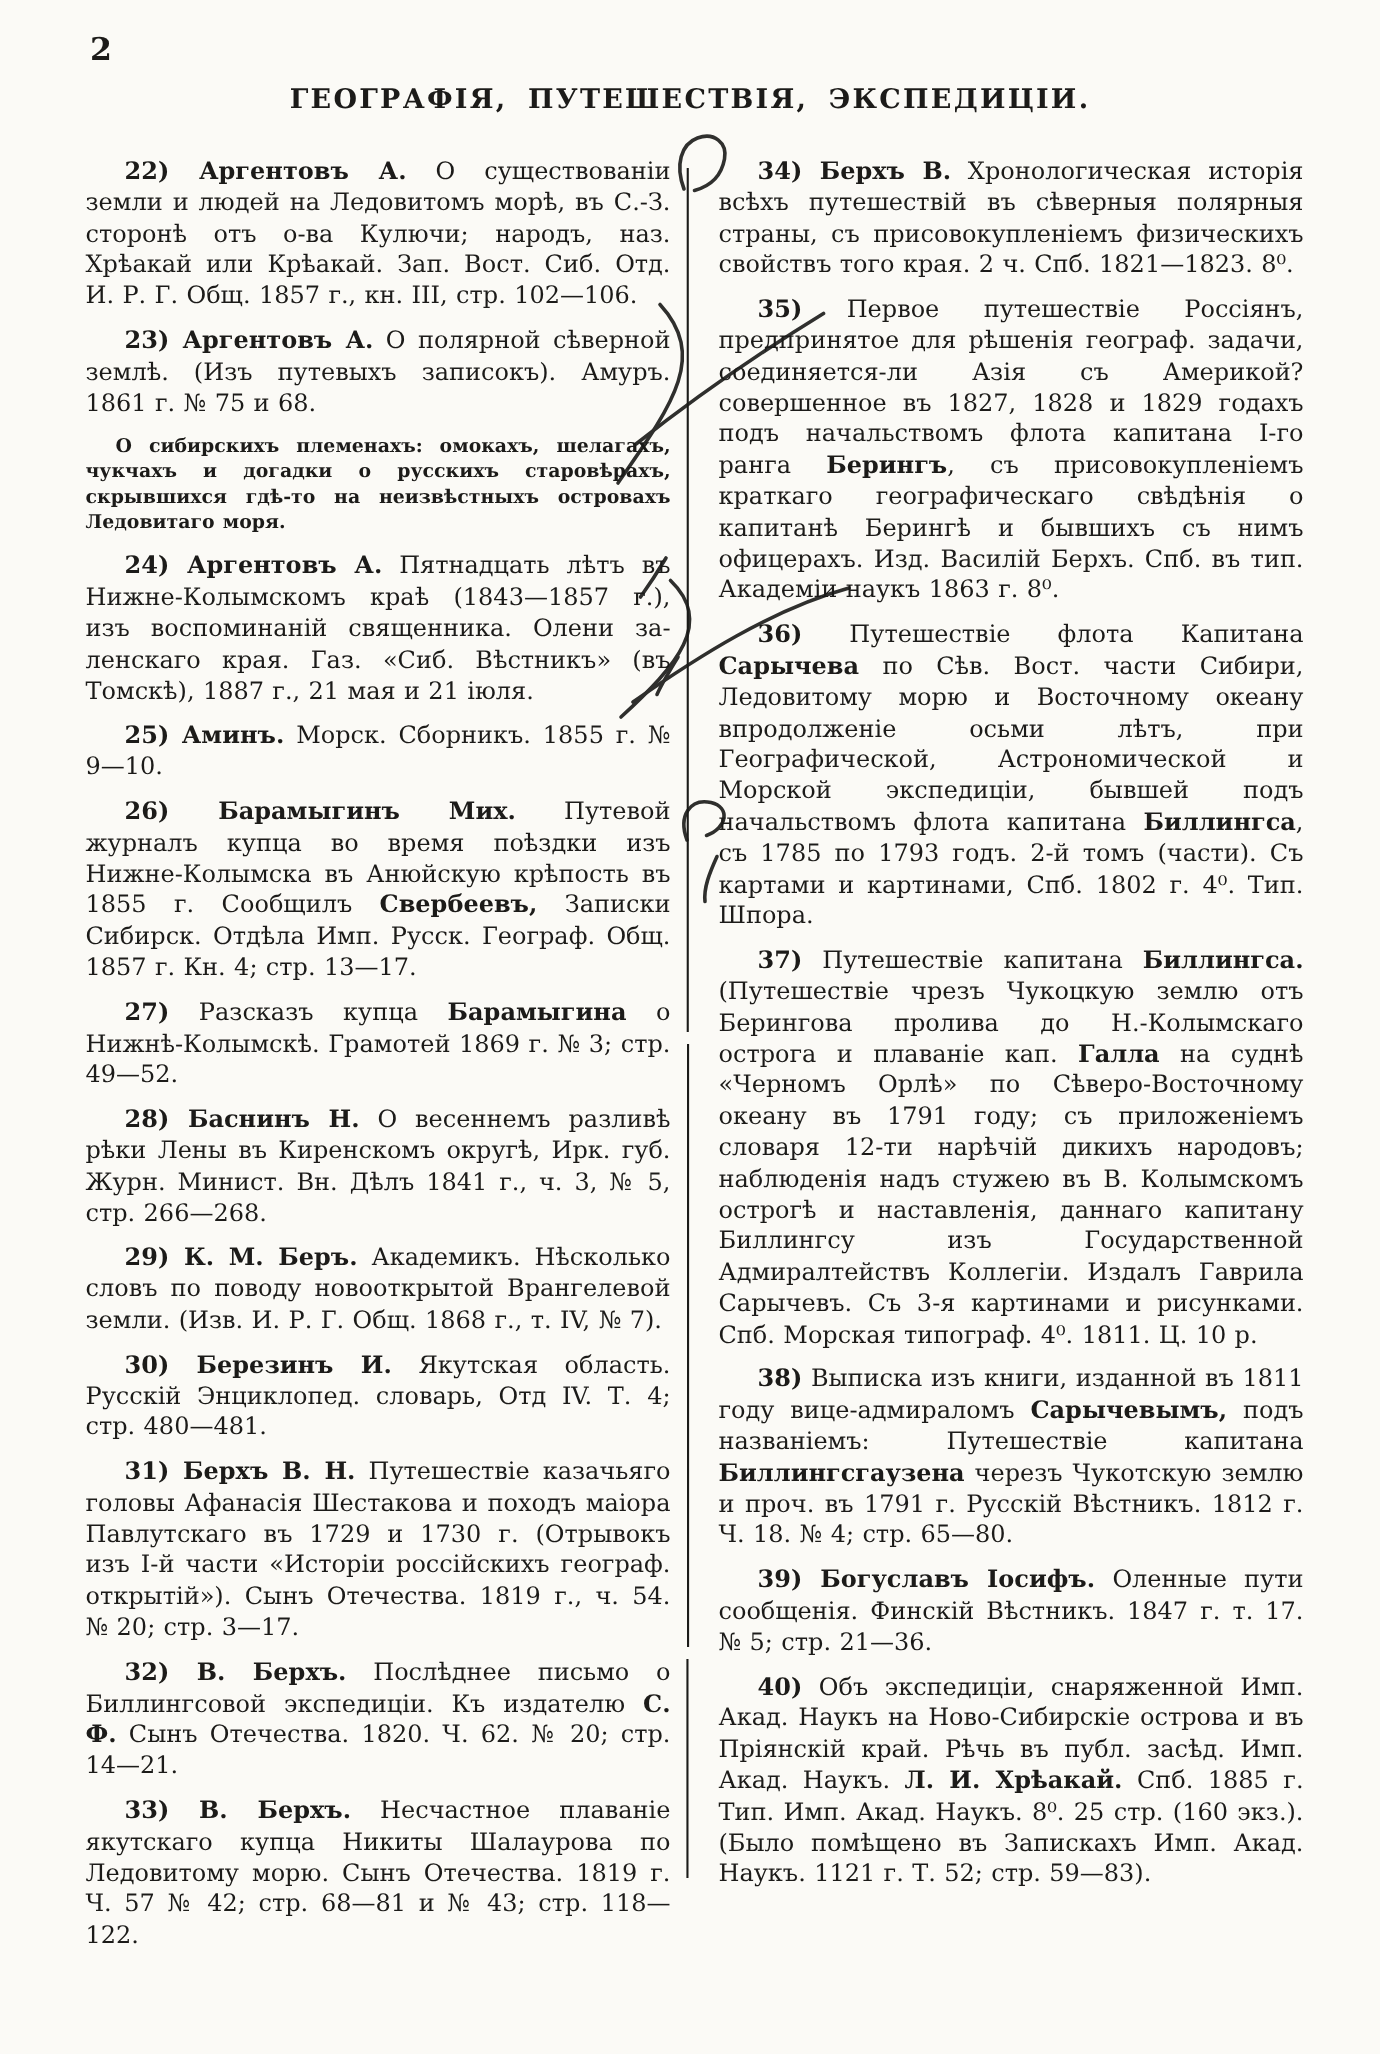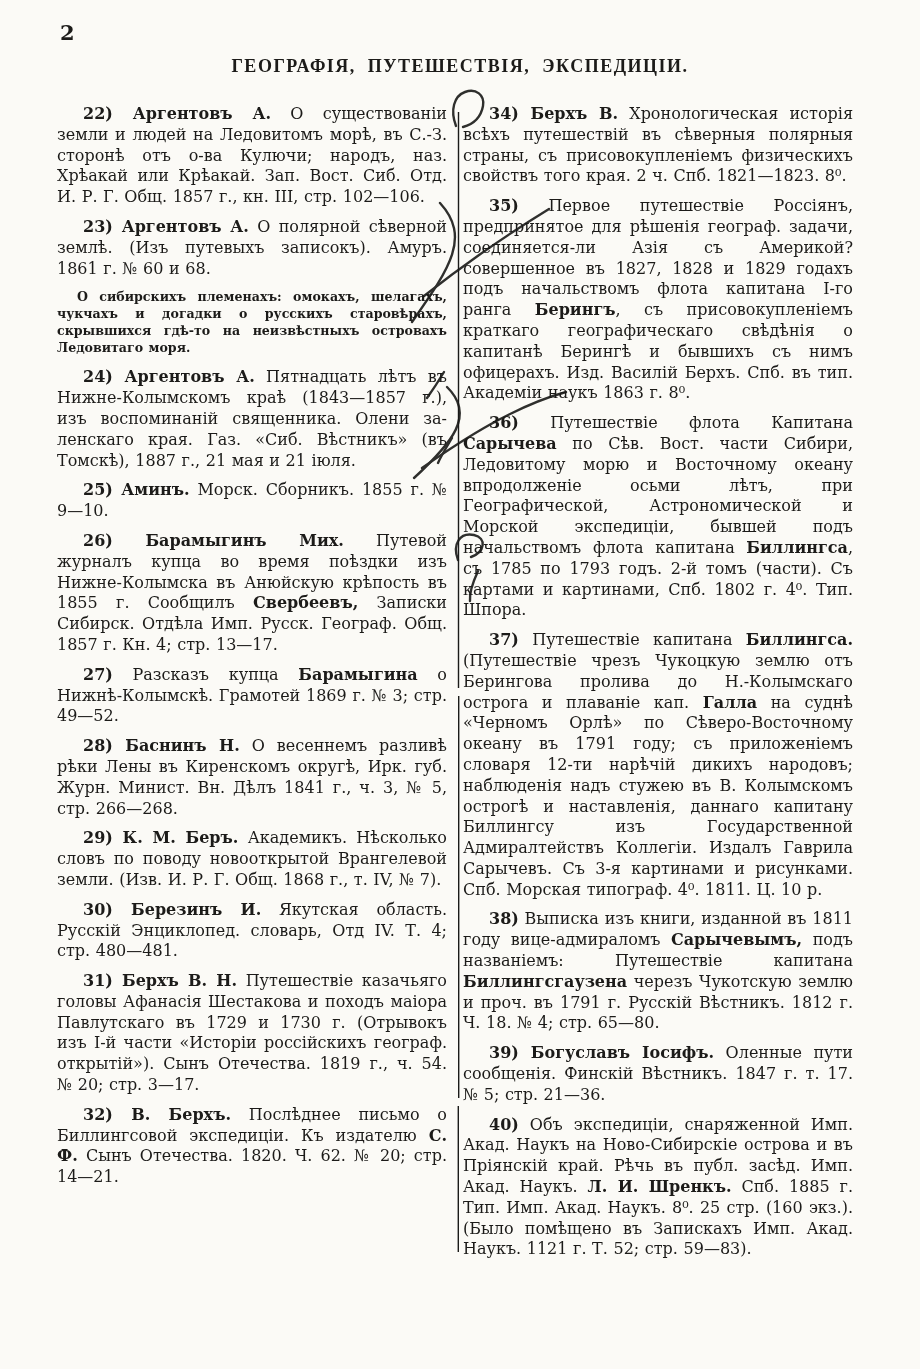--- a/index.html
+++ b/index.html
@@ -9,25 +9,25 @@
     font-family:"DejaVu Serif","Liberation Serif",serif;
     color:#1c1b19;
   }
   .page-number{
     position:absolute;top:20px;left:60px;
     font-size:21px;font-weight:bold;
   }
   .page-header{
     position:absolute;top:56px;left:0;width:100%;
     text-align:center;font-size:18px;font-weight:bold;
-    letter-spacing:1.5px;word-spacing:6px;font-family:Liberation Serif, serif;
+    letter-spacing:1.5px;word-spacing:6px;
   }
   .columns{
     position:absolute;top:104px;left:57px;width:812px;
-    display:flex;gap:16px;
+    display:flex;gap:32px;
   }
   .col{width:390px;}
   .entry{
     text-align:justify;text-indent:26px;
     font-size:16px;line-height:1.3;
     margin:0 0 9px 0;word-spacing:0.5px;
   }
   .entry .bold{font-weight:bold;}
   .note{
     font-size:12.6px;font-weight:bold;line-height:1.35;
@@ -41,40 +41,41 @@
 </head>
 <body>
 
 <div class="page-number">2</div>
 
 <div class="page-header">ГЕОГРАФІЯ, ПУТЕШЕСТВІЯ, ЭКСПЕДИЦІИ.</div>
 
 <div class="columns">
   <div class="col">
       <p class="entry"><span class="bold">22) Аргентовъ А.</span><span> О существованіи земли и людей на Ледовитомъ морѣ, въ С.-З. сторонѣ отъ о-ва Кулючи; народъ, наз. Хрѣакай или Крѣакай. Зап. Вост. Сиб. Отд. И. Р. Г. Общ. 1857 г., кн. III, стр. 102—106.</span></p>
-      <p class="entry"><span class="bold">23) Аргентовъ А.</span><span> О полярной сѣверной землѣ. (Изъ путевыхъ записокъ). Амуръ. 1861 г. № 60 и 68.</span></p>
+      <p class="entry"><span class="bold">23) Аргентовъ А.</span><span> О полярной сѣверной землѣ. (Изъ путевыхъ записокъ). Амуръ. 1861 г. № 75 и 68.</span></p>
       <p class="entry note"><span>О сибирскихъ племенахъ: омокахъ, шелагахъ, чукчахъ и догадки о русскихъ старовѣрахъ, скрывшихся гдѣ-то на неизвѣстныхъ островахъ Ледовитаго моря.</span></p>
       <p class="entry"><span class="bold">24) Аргентовъ А.</span><span> Пятнадцать лѣтъ въ Нижне-Колымскомъ краѣ (1843—1857 г.), изъ воспоминаній священника. Олени за-ленскаго края. Газ. «Сиб. Вѣстникъ» (въ Томскѣ), 1887 г., 21 мая и 21 іюля.</span></p>
       <p class="entry"><span class="bold">25) Аминъ.</span><span> Морск. Сборникъ. 1855 г. № 9—10.</span></p>
       <p class="entry"><span class="bold">26) Барамыгинъ Мих.</span><span> Путевой журналъ купца во время поѣздки изъ Нижне-Колымска въ Анюйскую крѣпость въ 1855 г. Сообщилъ </span><span class="bold">Свербеевъ,</span><span> Записки Сибирск. Отдѣла Имп. Русск. Географ. Общ. 1857 г. Кн. 4; стр. 13—17.</span></p>
       <p class="entry"><span class="bold">27)</span><span> Разсказъ купца </span><span class="bold">Барамыгина</span><span> о Нижнѣ-Колымскѣ. Грамотей 1869 г. № 3; стр. 49—52.</span></p>
       <p class="entry"><span class="bold">28) Баснинъ Н.</span><span> О весеннемъ разливѣ рѣки Лены въ Киренскомъ округѣ, Ирк. губ. Журн. Минист. Вн. Дѣлъ 1841 г., ч. 3, № 5, стр. 266—268.</span></p>
       <p class="entry"><span class="bold">29) К. М. Беръ.</span><span> Академикъ. Нѣсколько словъ по поводу новооткрытой Врангелевой земли. (Изв. И. Р. Г. Общ. 1868 г., т. IV, № 7).</span></p>
       <p class="entry"><span class="bold">30) Березинъ И.</span><span> Якутская область. Русскій Энциклопед. словарь, Отд IV. Т. 4; стр. 480—481.</span></p>
       <p class="entry"><span class="bold">31) Берхъ В. Н.</span><span> Путешествіе казачьяго головы Афанасія Шестакова и походъ маіора Павлутскаго въ 1729 и 1730 г. (Отрывокъ изъ I-й части «Исторіи россійскихъ географ. открытій»). Сынъ Отечества. 1819 г., ч. 54. № 20; стр. 3—17.</span></p>
       <p class="entry"><span class="bold">32) В. Берхъ.</span><span> Послѣднее письмо о Биллингсовой экспедиціи. Къ издателю </span><span class="bold">С. Ф.</span><span> Сынъ Отечества. 1820. Ч. 62. № 20; стр. 14—21.</span></p>
+      <p class="entry"><span class="bold">33) В. Берхъ.</span><span> Несчастное плаваніе якутскаго купца Никиты Шалаурова по Ледовитому морю. Сынъ Отечества. 1819 г. Ч. 57 № 42; стр. 68—81 и № 43; стр. 118—122.</span></p>
     </div>
   <div class="col">
       <p class="entry"><span class="bold">34) Берхъ В.</span><span> Хронологическая исторія всѣхъ путешествій въ сѣверныя полярныя страны, съ присовокупленіемъ физическихъ свойствъ того края. 2 ч. Спб. 1821—1823. 8⁰.</span></p>
       <p class="entry"><span class="bold">35)</span><span> Первое путешествіе Россіянъ, предпринятое для рѣшенія географ. задачи, соединяется-ли Азія съ Америкой? совершенное въ 1827, 1828 и 1829 годахъ подъ начальствомъ флота капитана I-го ранга </span><span class="bold">Берингъ</span><span>, съ присовокупленіемъ краткаго географическаго свѣдѣнія о капитанѣ Берингѣ и бывшихъ съ нимъ офицерахъ. Изд. Василій Берхъ. Спб. въ тип. Академіи наукъ 1863 г. 8⁰.</span></p>
       <p class="entry"><span class="bold">36)</span><span> Путешествіе флота Капитана </span><span class="bold">Сарычева</span><span> по Сѣв. Вост. части Сибири, Ледовитому морю и Восточному океану впродолженіе осьми лѣтъ, при Географической, Астрономической и Морской экспедиціи, бывшей подъ начальствомъ флота капитана </span><span class="bold">Биллингса</span><span>, съ 1785 по 1793 годъ. 2-й томъ (части). Съ картами и картинами, Спб. 1802 г. 4⁰. Тип. Шпора.</span></p>
       <p class="entry"><span class="bold">37)</span><span> Путешествіе капитана </span><span class="bold">Биллингса.</span><span> (Путешествіе чрезъ Чукоцкую землю отъ Берингова пролива до Н.-Колымскаго острога и плаваніе кап. </span><span class="bold">Галла</span><span> на суднѣ «Черномъ Орлѣ» по Сѣверо-Восточному океану въ 1791 году; съ приложеніемъ словаря 12-ти нарѣчій дикихъ народовъ; наблюденія надъ стужею въ В. Колымскомъ острогѣ и наставленія, даннаго капитану Биллингсу изъ Государственной Адмиралтействъ Коллегіи. Издалъ Гаврила Сарычевъ. Съ 3-я картинами и рисунками. Спб. Морская типограф. 4⁰. 1811. Ц. 10 р.</span></p>
       <p class="entry"><span class="bold">38)</span><span> Выписка изъ книги, изданной въ 1811 году вице-адмираломъ </span><span class="bold">Сарычевымъ,</span><span> подъ названіемъ: Путешествіе капитана </span><span class="bold">Биллингсгаузена</span><span> черезъ Чукотскую землю и проч. въ 1791 г. Русскій Вѣстникъ. 1812 г. Ч. 18. № 4; стр. 65—80.</span></p>
       <p class="entry"><span class="bold">39) Богуславъ Іосифъ.</span><span> Оленные пути сообщенія. Финскій Вѣстникъ. 1847 г. т. 17. № 5; стр. 21—36.</span></p>
-      <p class="entry"><span class="bold">40)</span><span> Объ экспедиціи, снаряженной Имп. Акад. Наукъ на Ново-Сибирскіе острова и въ Пріянскій край. Рѣчь въ публ. засѣд. Имп. Акад. Наукъ. </span><span class="bold">Л. И. Шренкъ.</span><span> Спб. 1885 г. Тип. Имп. Акад. Наукъ. 8⁰. 25 стр. (160 экз.). (Было помѣщено въ Запискахъ Имп. Акад. Наукъ. 1121 г. Т. 52; стр. 59—83).</span></p>
+      <p class="entry"><span class="bold">40)</span><span> Объ экспедиціи, снаряженной Имп. Акад. Наукъ на Ново-Сибирскіе острова и въ Пріянскій край. Рѣчь въ публ. засѣд. Имп. Акад. Наукъ. </span><span class="bold">Л. И. Хрѣакай.</span><span> Спб. 1885 г. Тип. Имп. Акад. Наукъ. 8⁰. 25 стр. (160 экз.). (Было помѣщено въ Запискахъ Имп. Акад. Наукъ. 1121 г. Т. 52; стр. 59—83).</span></p>
     </div>
 </div>
 
 <svg class="overlay" width="920" height="1369" viewBox="0 0 920 1369" xmlns="http://www.w3.org/2000/svg">
 
   <g stroke="#1b1b19" stroke-width="1.4" fill="none">
     <path d="M458.5,112 L458.5,688"></path>
     <path d="M458.7,696 L458.7,1098"></path>
     <path d="M458.3,1106 L458.3,1252"></path>
   </g>

